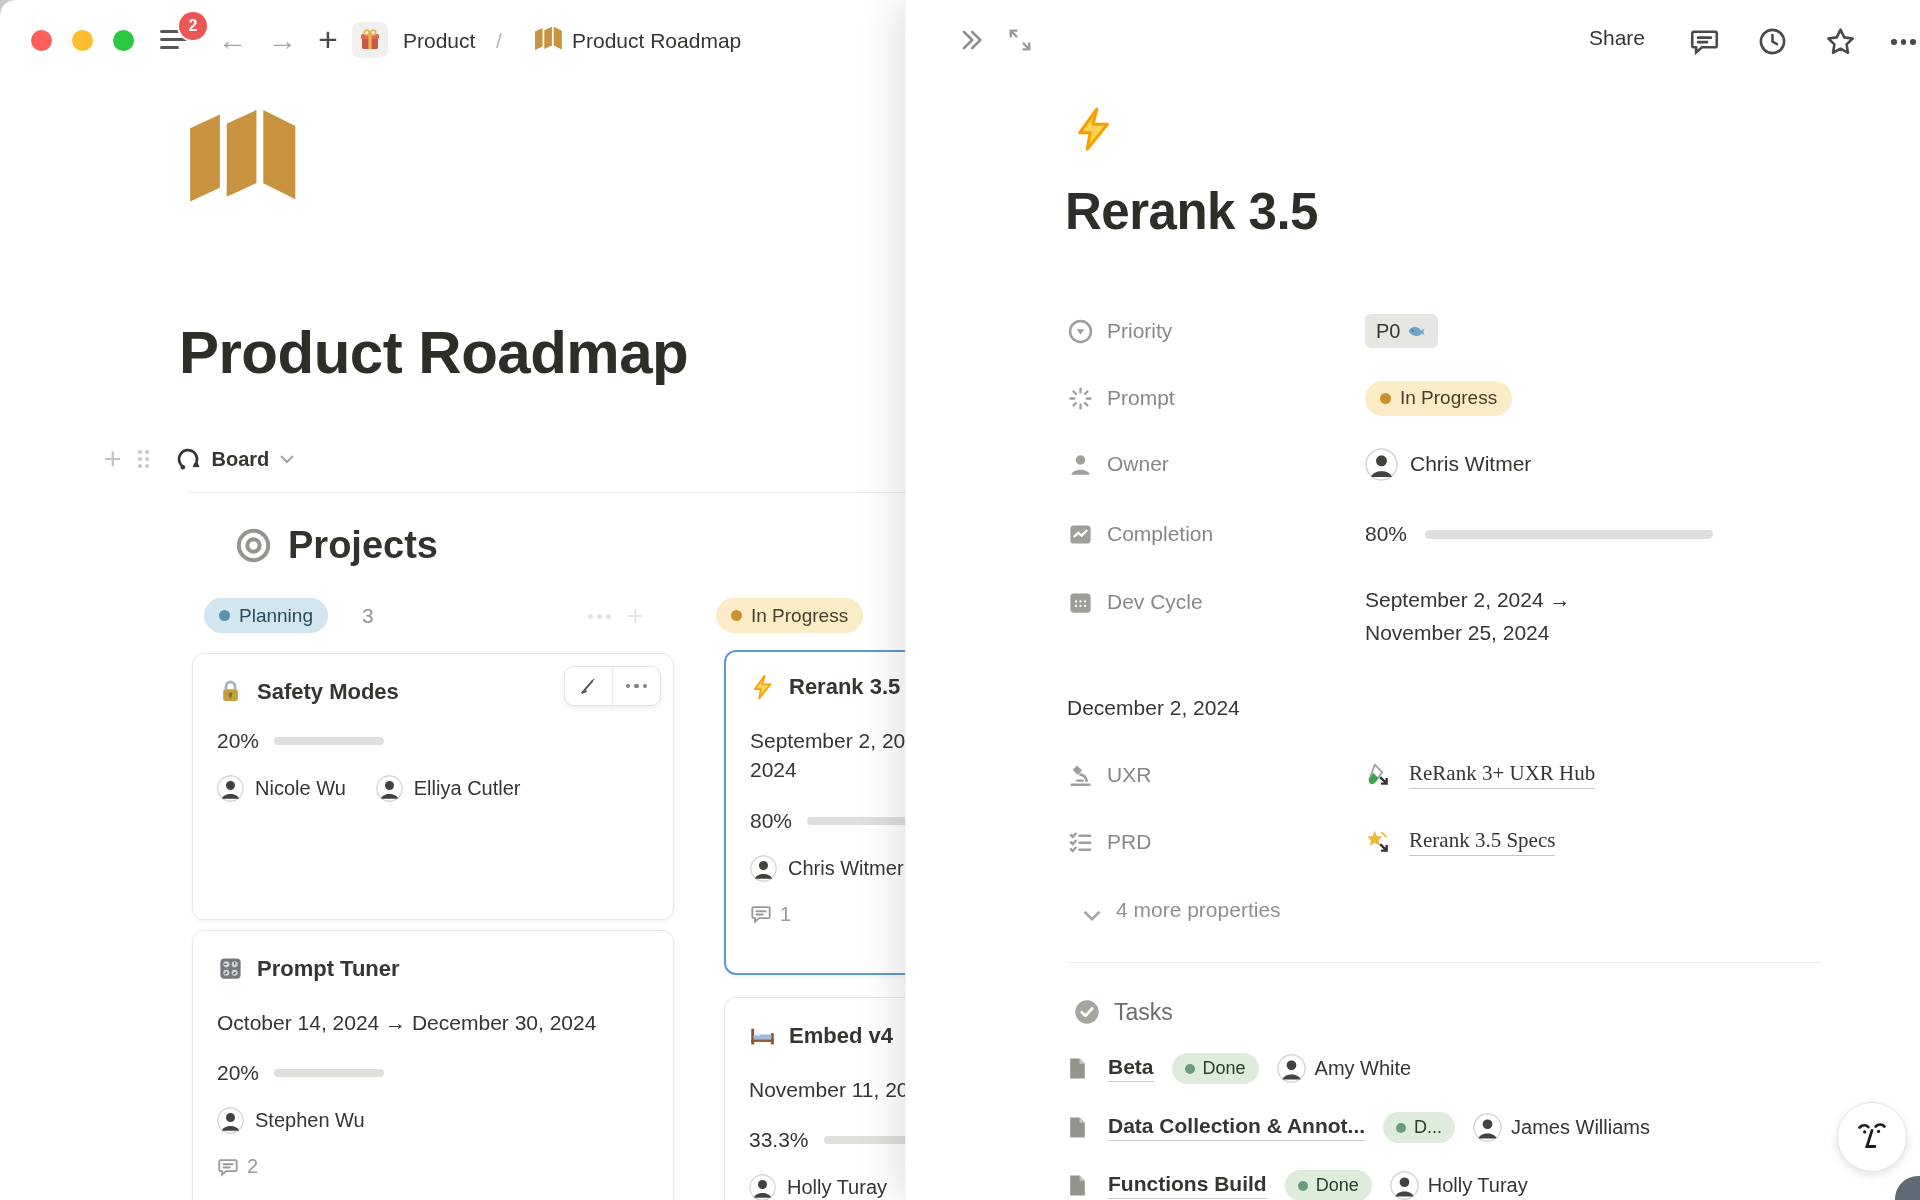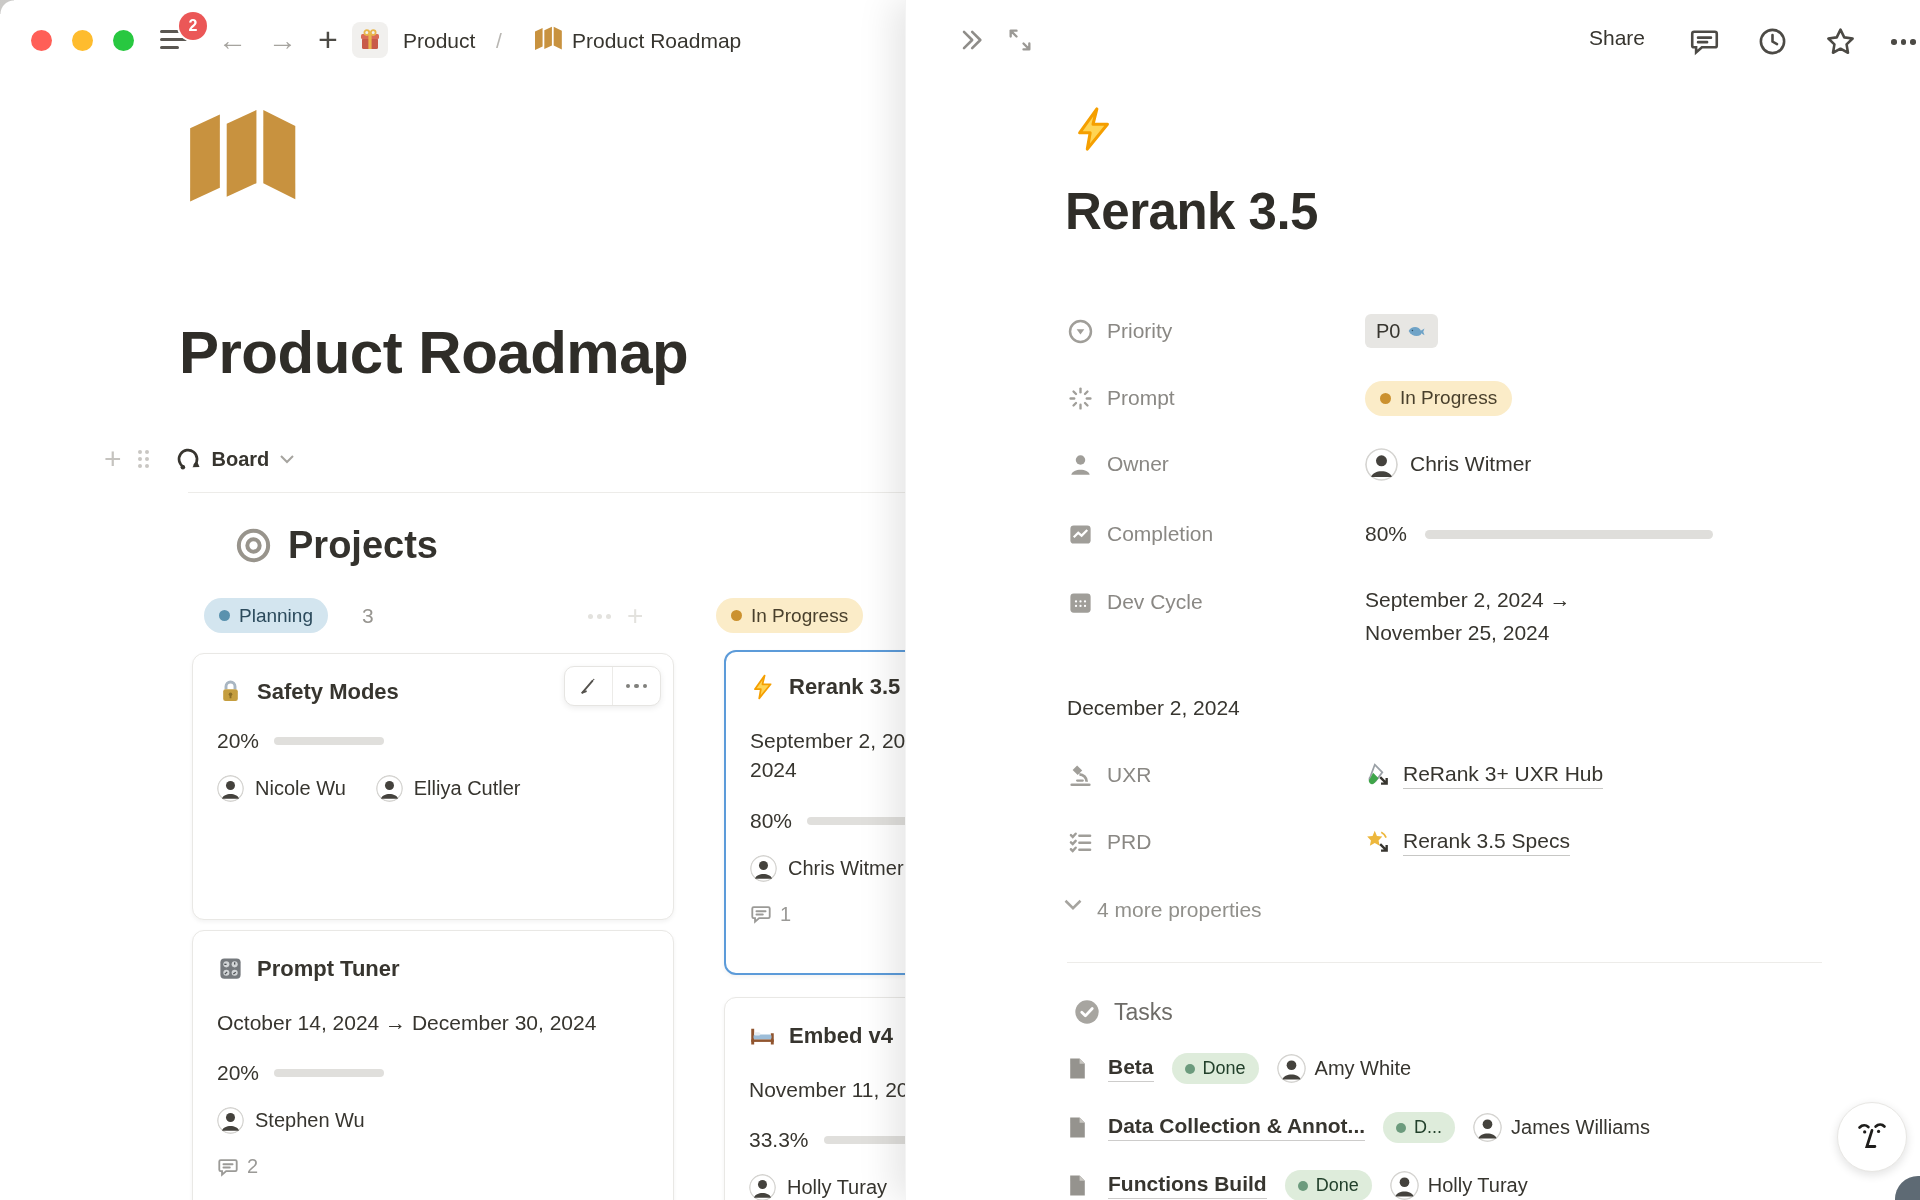--- a/index.html
+++ b/index.html
@@ -82,23 +82,23 @@
   .peek-title { position:absolute; left:159px; top:182px; font-size:51px; font-weight:700; letter-spacing:-0.5px; color:#2F2D28; }
 
   .prow { position:absolute; left:161px; display:flex; align-items:flex-start; }
   .plabelwrap { width:298px; display:flex; align-items:center; gap:13px; min-height:36px; }
   .plabel { font-size:21px; color:#8A8884; }
   .pval { display:flex; align-items:center; min-height:36px; font-size:21px; color:#37352F; }
   .graypill { display:inline-flex; align-items:center; gap:7px; background:#E7E6E3; border-radius:6px; height:34px; padding:0 11px; font-size:20px; color:#37352F; }
   .bigtrack { width:288px; height:9px; border-radius:5px; background:#DFDEDB; overflow:hidden; margin-left:18px; }
   .bigtrack .pfill { height:100%; border-radius:5px; background:#5F9471; }
   .wrapdate { width:302px; line-height:1.55; }
-  .linkval { display:flex; align-items:center; gap:12px; font-weight:500; }
+  .linkval { display:flex; align-items:center; gap:18px; font-weight:500;font-family:Liberation Serif, serif; }
   .linkval .ltext { border-bottom:1.5px solid rgba(55,53,47,.28); padding-bottom:2px; }
-  .moreprops { position:absolute; left:157px; top:898px; display:flex; align-items:flex-start; gap:14px; font-size:21px; color:#91908B; }
+  .moreprops { position:absolute; left:176px; top:898px; display:flex; align-items:flex-end; gap:14px; font-size:21px; color:#91908B; }
   .peek-divider { position:absolute; left:161px; top:962px; width:755px; height:1px; background:#EDECE9; }
   .tasks-head { position:absolute; left:167px; top:998px; display:flex; align-items:center; gap:13px; font-size:23px; color:#6E6C68; font-weight:500; }
   .taskrow { position:absolute; left:159px; display:flex; align-items:center; gap:18px; }
   .tasktitle { font-size:21px; font-weight:700; color:#37352F; border-bottom:1.5px solid rgba(55,53,47,.25); padding-bottom:2px; }
   .taskpill { display:inline-flex; align-items:center; gap:8px; height:31px; border-radius:16px; padding:0 13px;
     background:#DEECDB; color:#22402B; font-size:18px; font-weight:500; }
   .taskpill .dot { width:10px; height:10px; border-radius:50%; background:#6C9B7D; }
   .assignee { display:flex; align-items:center; gap:9px; font-size:20px; color:#37352F; }
   .ai-btn { position:absolute; left:931px; top:1102px; width:70px; height:70px; border-radius:50%; background:#fff;
     border:1px solid #E8E7E4; box-shadow:0 3px 10px rgba(15,15,15,.12); display:flex; align-items:center; justify-content:center; }

